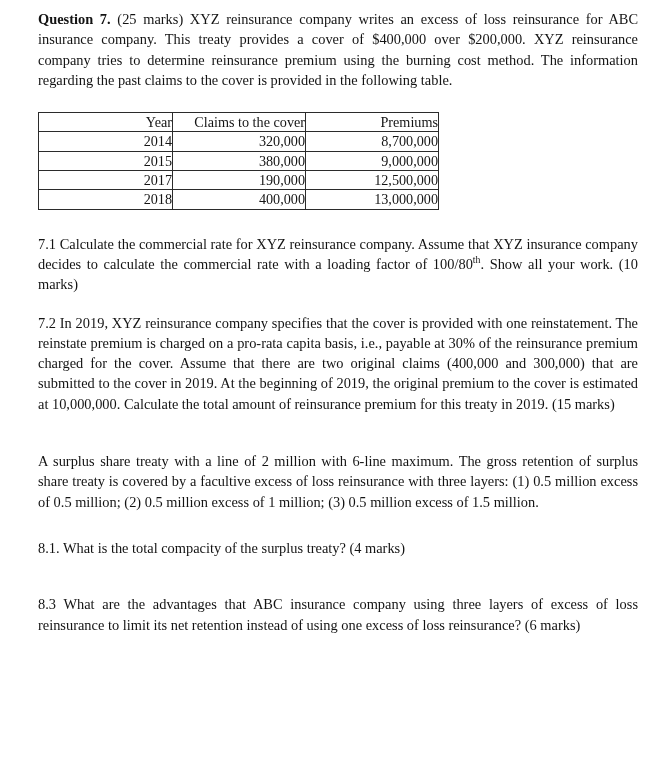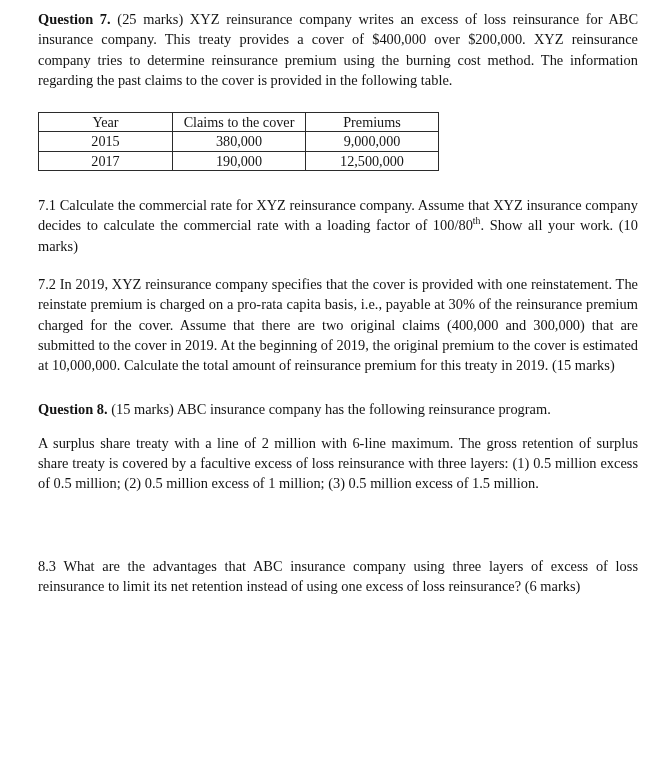--- a/index.html
+++ b/index.html
@@ -63,21 +63,21 @@
   table.claims {
     border-collapse: collapse;
     width: 400px;
     table-layout: fixed;
     font-size: 14.2px;
     color: #141414;
   }
   table.claims th,
   table.claims td {
     border: 1px solid #2b2b2b;
-    text-align: center;
+    text-align: right;
     padding: 0;
     height: 18.3px;
     line-height: 18.3px;
     font-weight: normal;
   }
   table.claims col.c-year   { width: 134px; }
   table.claims col.c-claims { width: 133px; }
   table.claims col.c-prem   { width: 133px; }
   sup {
     font-size: 0.68em;
@@ -104,54 +104,64 @@
         </colgroup>
         <thead>
           <tr>
             <th>Year</th>
             <th>Claims to the cover</th>
             <th>Premiums</th>
           </tr>
         </thead>
         <tbody>
           <tr>
+            <td>2014</td>
+            <td>320,000</td>
+            <td>8,700,000</td>
+          </tr>
+          <tr>
             <td>2015</td>
             <td>380,000</td>
             <td>9,000,000</td>
           </tr>
           <tr>
             <td>2017</td>
             <td>190,000</td>
             <td>12,500,000</td>
+          </tr>
+          <tr>
+            <td>2018</td>
+            <td>400,000</td>
+            <td>13,000,000</td>
           </tr>
         </tbody>
       </table>
     </div>
 
     <div class="gap-lg"></div>
 
     <p><span>7.1 Calculate the commercial rate for XYZ reinsurance company. Assume that XYZ insurance company decides to calculate the commercial rate with a loading factor of 100/80</span><sup>th</sup><span>. Show all your work. (10 marks)</span></p>
 
     <div class="gap-md"></div>
 
     <p>7.2 In 2019, XYZ reinsurance company specifies that the cover is provided with one reinstatement. The reinstate premium is charged on a pro-rata capita basis, i.e., payable at 30% of the reinsurance premium charged for the cover. Assume that there are two original claims (400,000 and 300,000) that are submitted to the cover in 2019. At the beginning of 2019, the original premium to the cover is estimated at 10,000,000. Calculate the total amount of reinsurance premium for this treaty in 2019. (15 marks)</p>
 
     <div class="gap-lg"></div>
 
-    <p class="q-head"><span class="lead">Question 8.</span><span> (15 marks) ABC insurance company has the following reinsurance program.</span></p>
 
     <div class="gap-sm"></div>
 
     <p>A surplus share treaty with a line of 2 million with 6-line maximum. The gross retention of surplus share treaty is covered by a facultive excess of loss reinsurance with three layers: (1) 0.5 million excess of 0.5 million; (2) 0.5 million excess of 1 million; (3) 0.5 million excess of 1.5 million.</p>
 
     <div class="gap-sm"></div>
 
 
     <div class="gap-sm"></div>
 
+    <p>8.1. What is the total compacity of the surplus treaty? (4 marks)</p>
 
     <div class="gap-md"></div>
 
 
     <div class="gap-md"></div>
 
     <p>8.3 What are the advantages that ABC insurance company using three layers of excess of loss reinsurance to limit its net retention instead of using one excess of loss reinsurance? (6 marks)</p>
 
   </div>
 </div>

